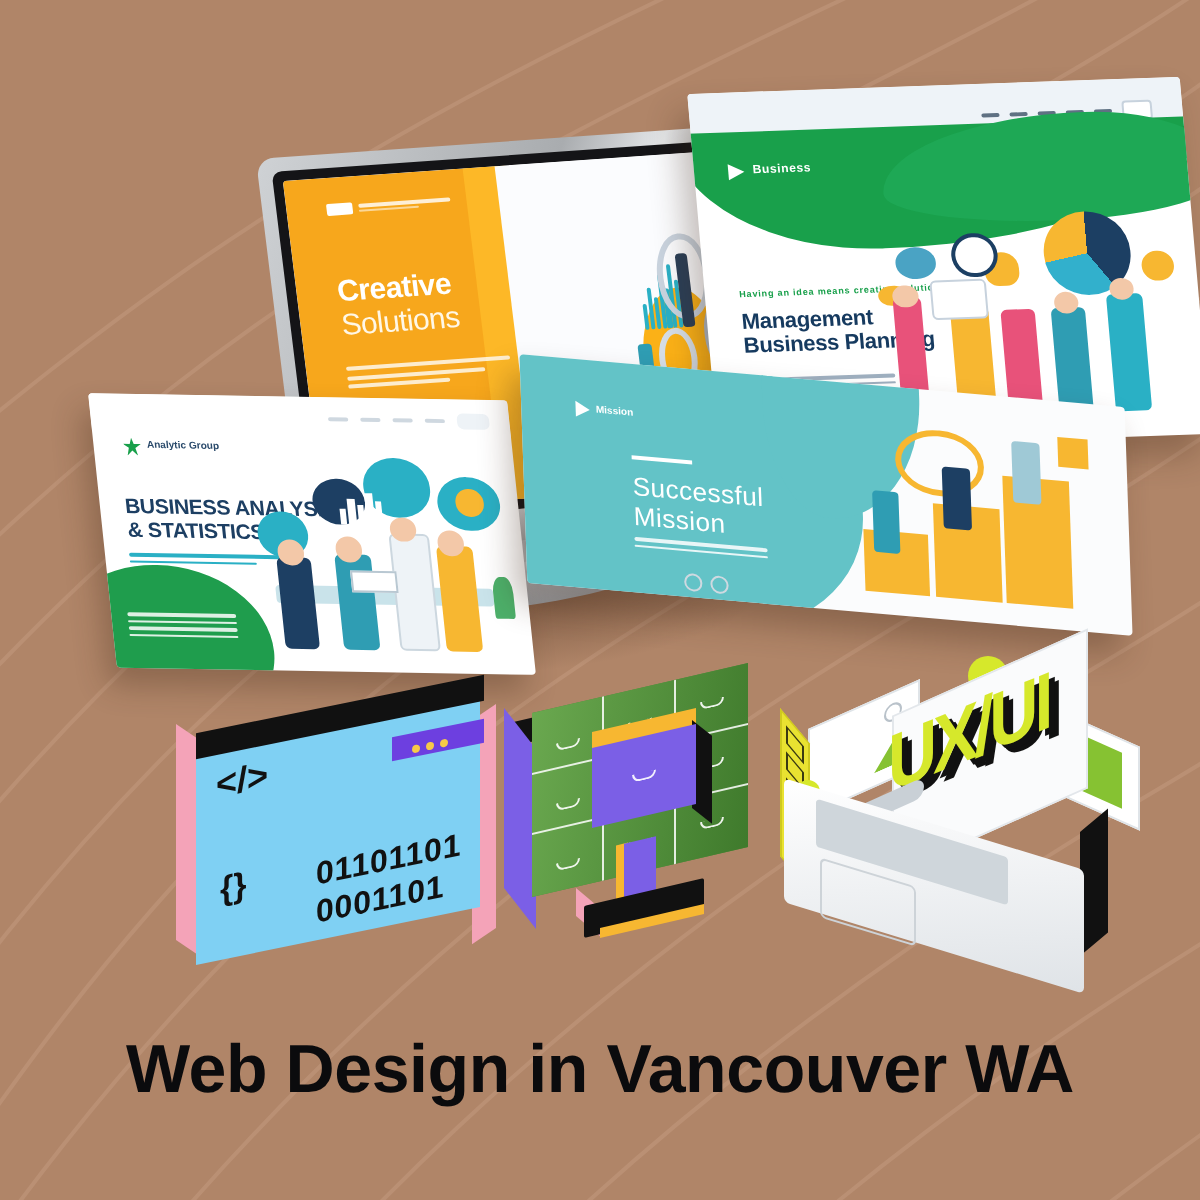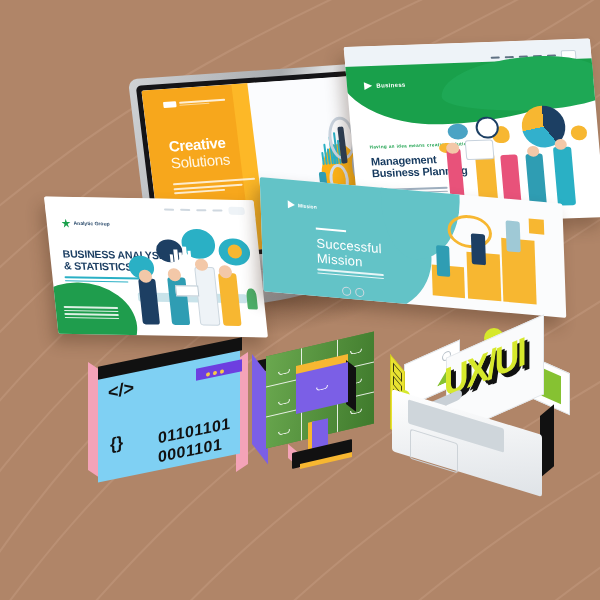--- a/index.html
+++ b/index.html
@@ -544,14 +544,15 @@
 
     <div class="lp-shadow"></div>
     <div class="lp-screen"></div>
     <div class="ux-txt">UX/UI</div>
     <div class="lp-pill"></div>
     <div class="lp-base2"></div>
     <div class="lp-keys"></div>
     <div class="lp-trackpad"></div>
   </div>
 
+  <div id="title">Web Design in Vancouver WA</div>
 
 </div>
 
 </body></html>

